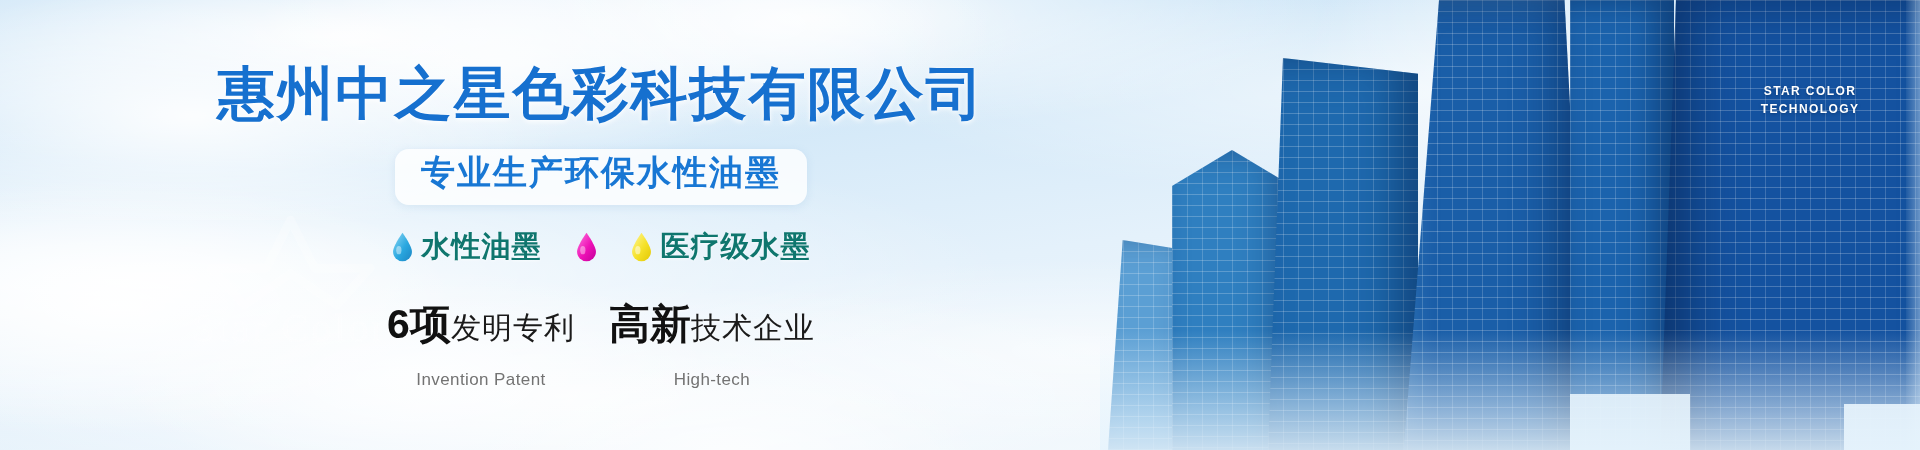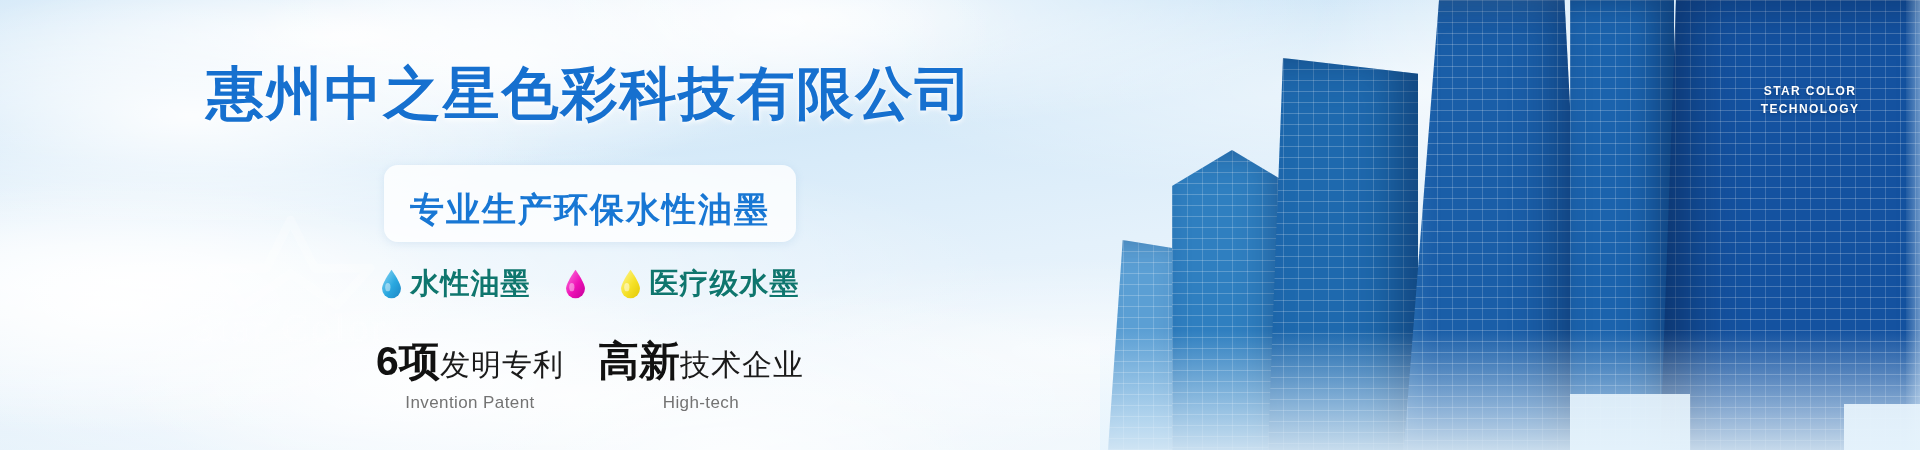--- a/index.html
+++ b/index.html
@@ -71,55 +71,55 @@
   }
   .bldg-label{
     position:absolute;
     color:#ffffff;text-align:center;
     font-size:12px;font-weight:700;letter-spacing:1.4px;line-height:1.5;
     text-shadow:0 1px 3px rgba(0,40,90,.55);
   }
 
   
   .content{
-    position:absolute;left:0;top:0;width:1180px;height:450px;
+    position:absolute;left:11px;top:0;width:1180px;height:450px;
     display:flex;flex-direction:column;align-items:center;
     padding-top:56px;box-sizing:border-box;
   }
   .title{
     font-family:"Liberation Sans","DejaVu Sans",sans-serif;
     font-size:57px;font-weight:bold;letter-spacing:2px;
     color:#1670cf;
     text-shadow:0 2px 5px rgba(255,255,255,.85), 0 0 2px rgba(255,255,255,.9);
     white-space:nowrap;
   }
   .pill{
-    margin-top:32px;
+    margin-top:16px;
     background:rgba(255,255,255,.80);
     border-radius:14px;
-    padding:22px 26px 9px;
+    padding:1px 26px 9px;
     box-shadow:0 2px 8px rgba(120,170,210,.18);
   }
   .pill-text{
     font-size:34px;font-weight:bold;letter-spacing:2px;
     color:#1877d4;white-space:nowrap;
   }
   .features{
     margin-top:22px;display:flex;align-items:center;gap:34px;
   }
   .feature{display:flex;align-items:center;gap:9px;}
   .drop{width:21px;height:30px;flex:none;}
   .feature-label{
     font-size:29px;font-weight:bold;color:#0f766e;letter-spacing:1px;white-space:nowrap;
     text-shadow:0 1px 3px rgba(255,255,255,.7);
   }
   .badges{
     margin-top:30px;display:flex;align-items:flex-start;gap:34px;
   }
-  .badge{display:flex;flex-direction:column;align-items:center;}
+  .badge{display:flex;flex-direction:column;align-items:center;gap:14px;}
   .badge-line{display:flex;align-items:baseline;}
   .badge-strong{
     font-size:41px;font-weight:bold;color:#111111;letter-spacing:0px;
     text-shadow:0 1px 3px rgba(255,255,255,.7);
   }
   .badge-rest{
     font-size:30px;font-weight:500;color:#1b1b1b;letter-spacing:1px;
     text-shadow:0 1px 3px rgba(255,255,255,.7);
   }
   .badge-en{

